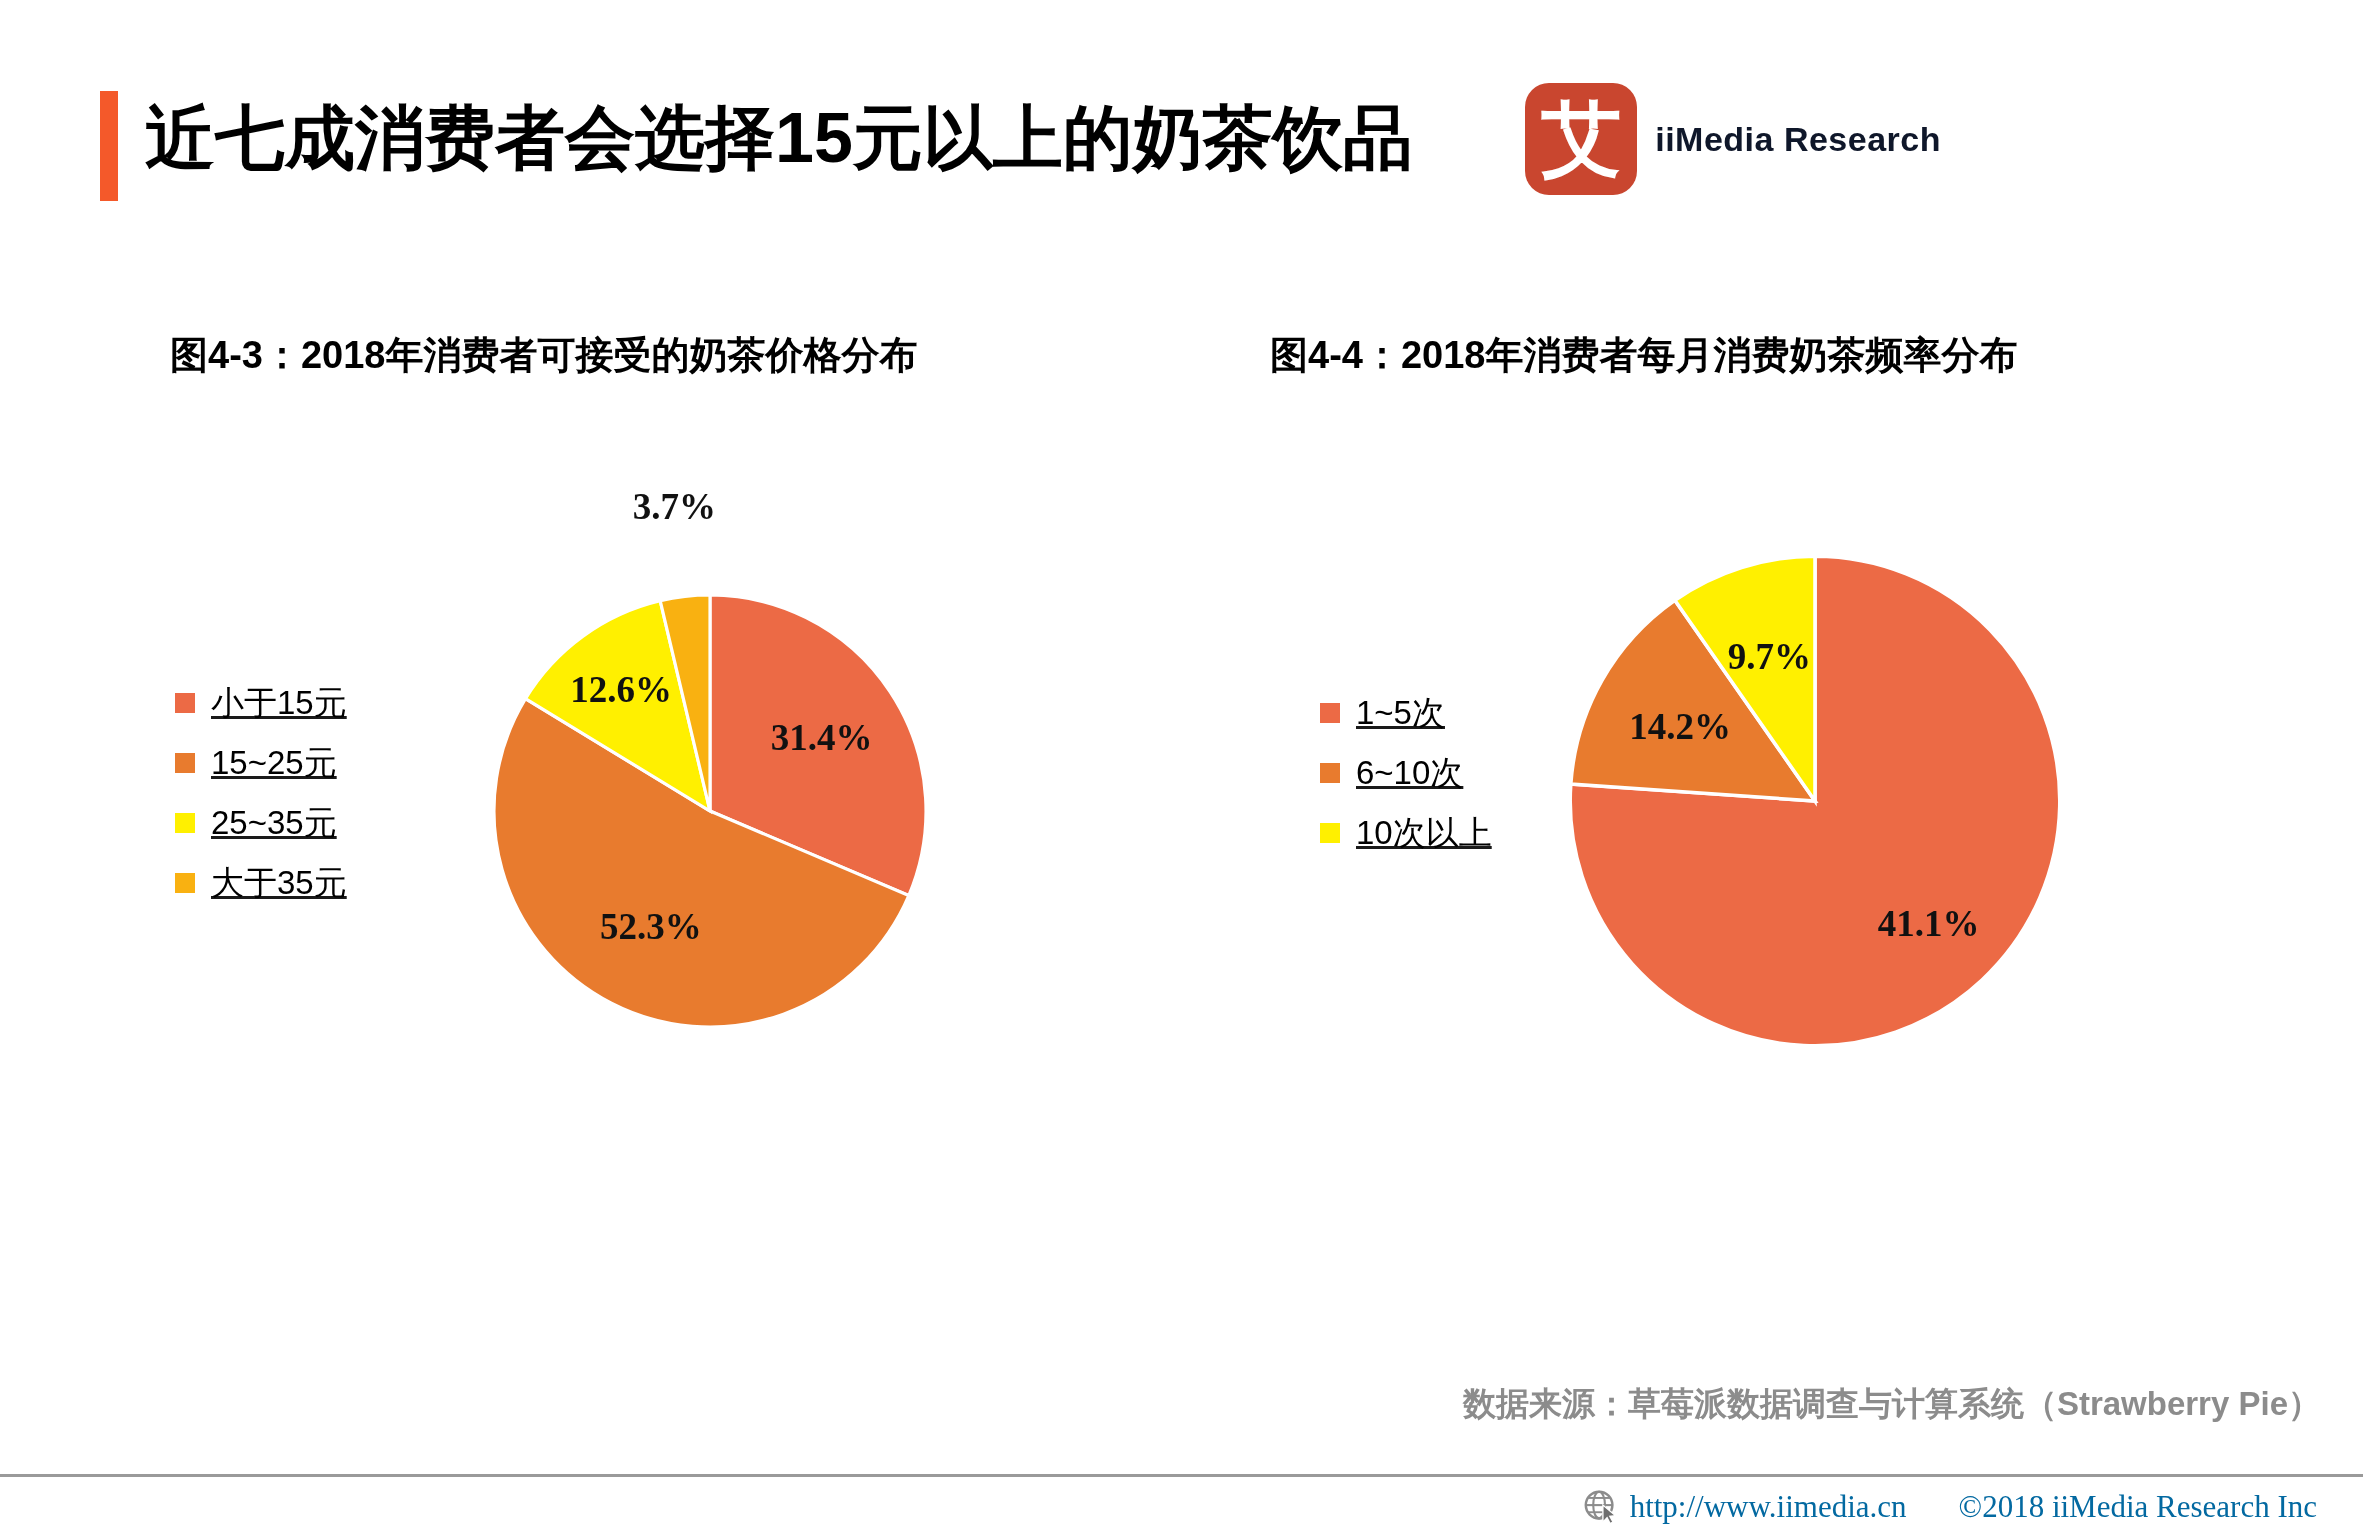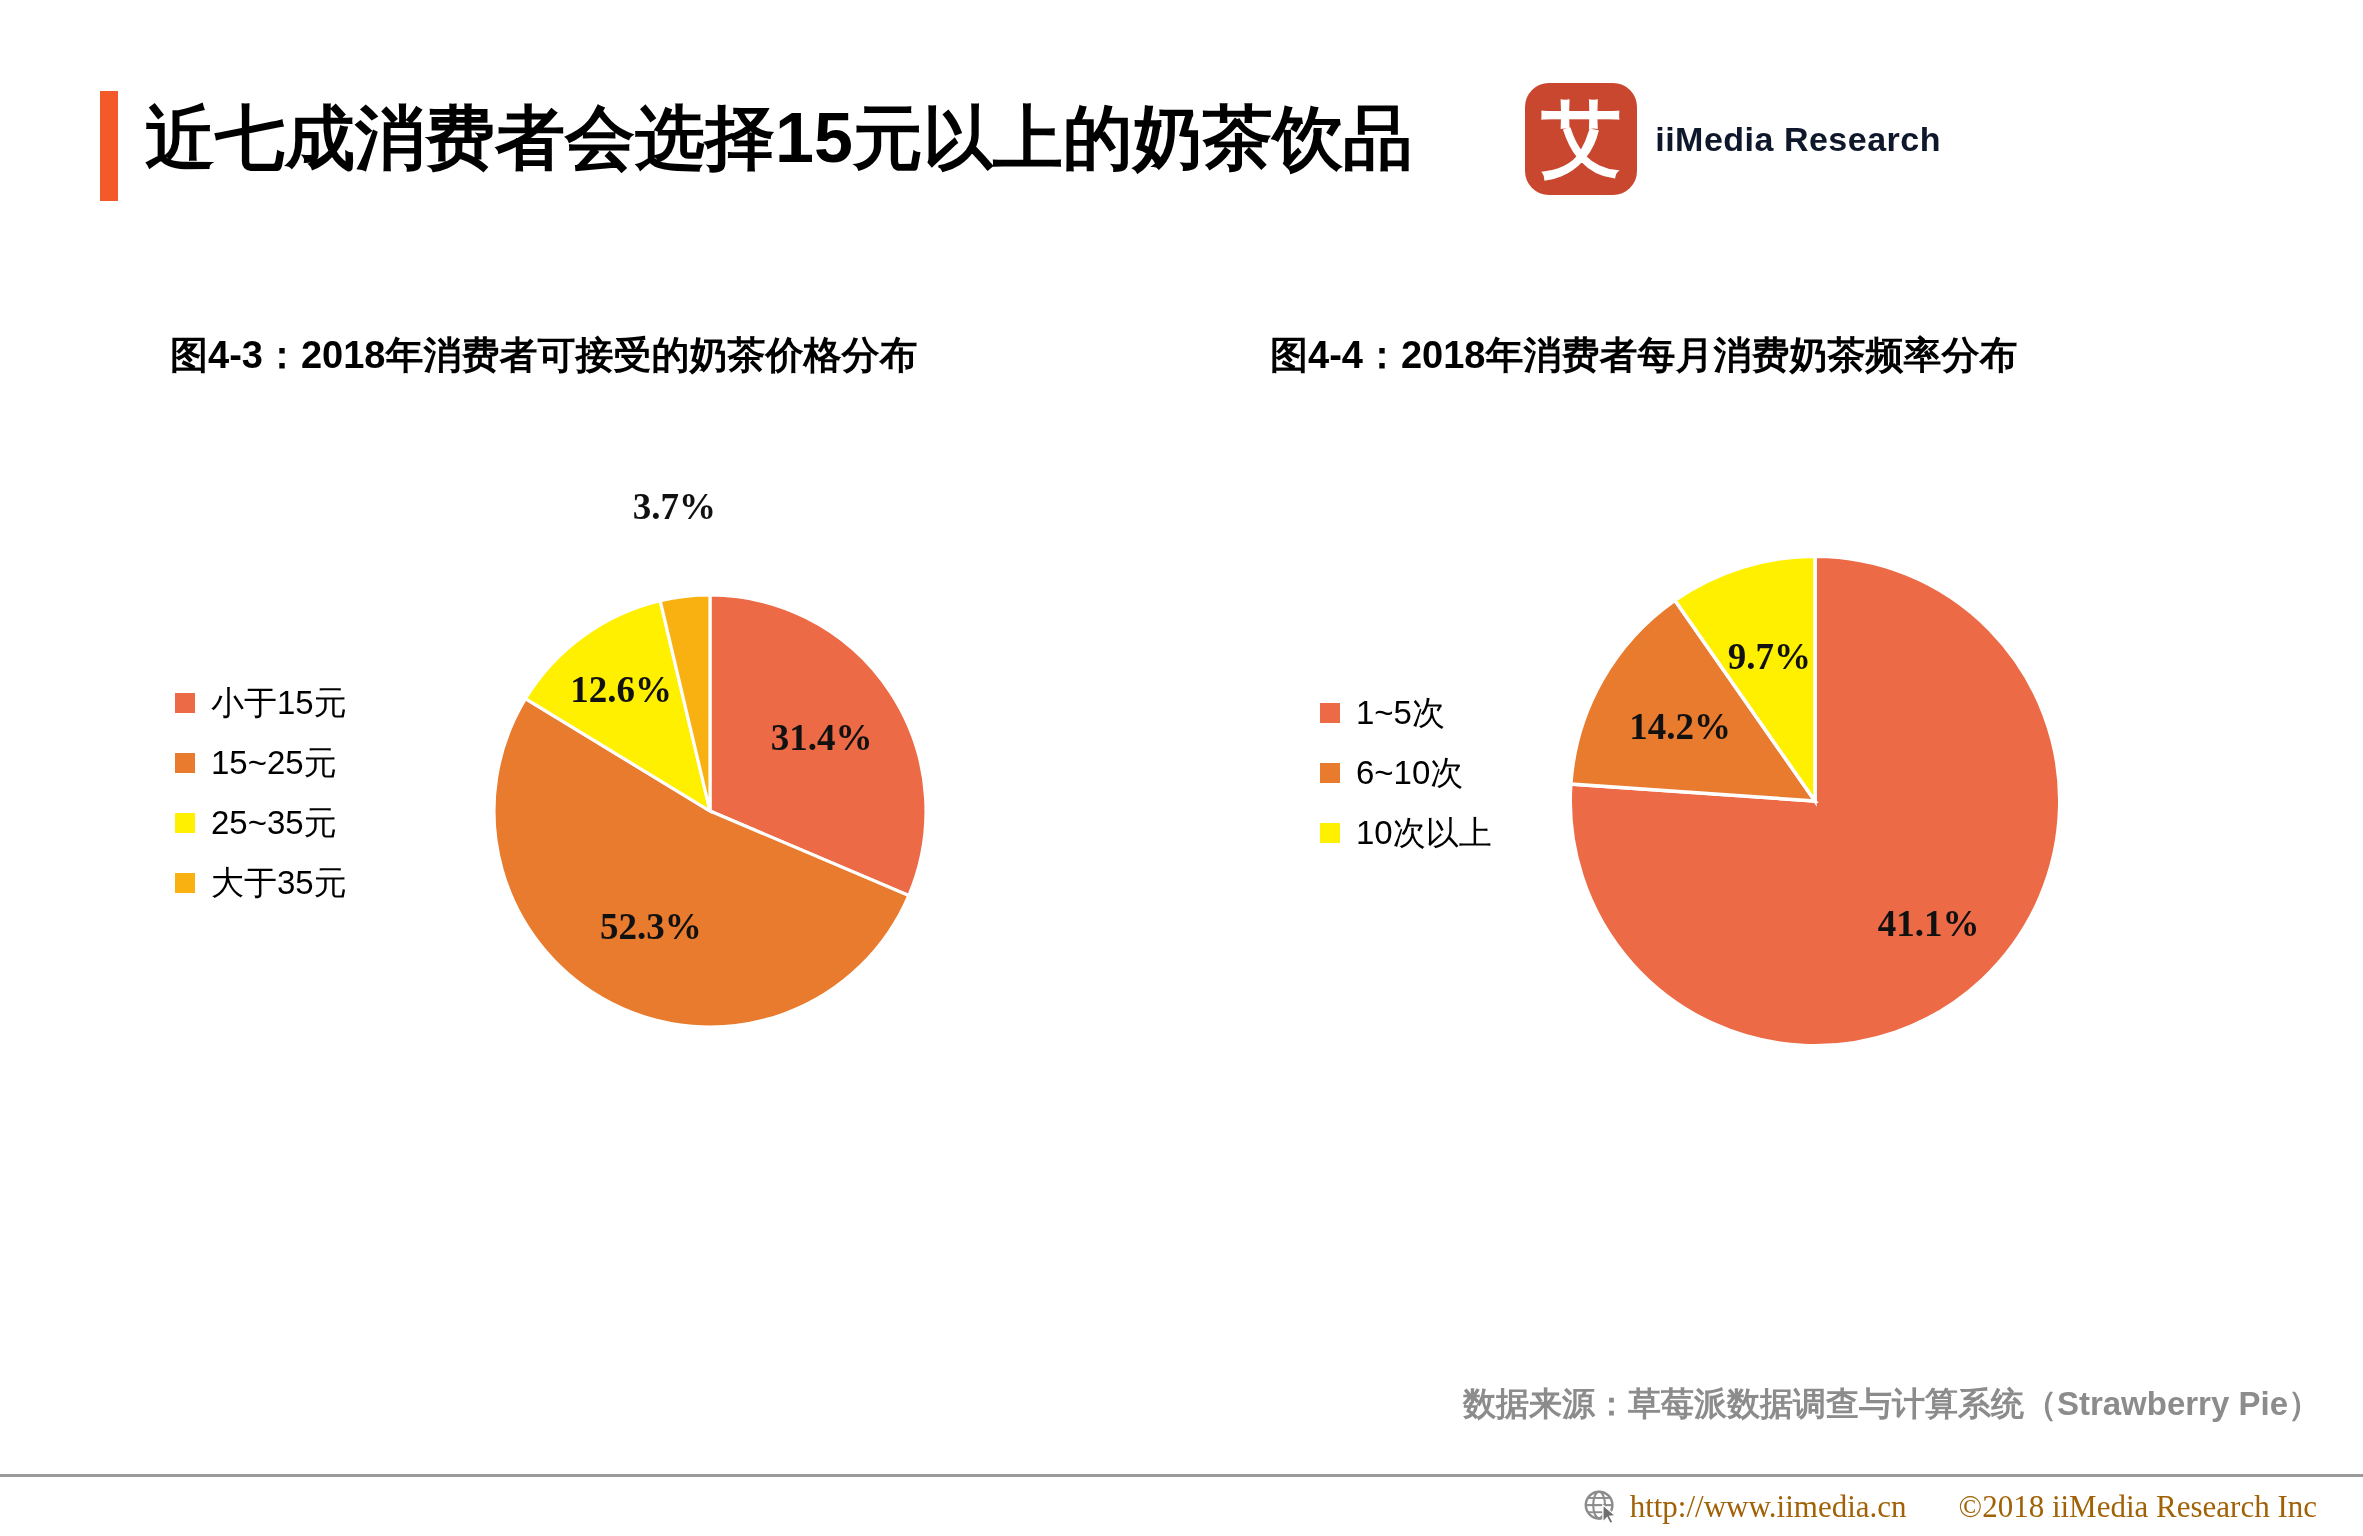--- a/index.html
+++ b/index.html
@@ -102,20 +102,21 @@
   .chart-body { position: relative; height: 760px; margin-top: 60px; }
 
   .legend { position: absolute; }
   #legend-left  { left: 55px;  top: 245px; }
   #legend-right { left: 90px;  top: 255px; }
   .legend-item {
     display: flex;
     align-items: center;
     margin-bottom: 27px;
     white-space: nowrap;
+    text-decoration: underline;
   }
   .legend-swatch {
     width: 20px; height: 20px;
     margin-right: 16px;
     flex: 0 0 auto;
   }
   .legend-label { font-size: 33px; color: #000000; line-height: 1; }
 
   .pie-wrap { position: absolute; }
   #pie-left  { left: 365px; top: 145px; width: 450px; height: 450px; }
@@ -160,21 +161,21 @@
     align-items: center;
     justify-content: flex-end;
     padding-right: 46px;
     box-sizing: border-box;
     gap: 52px;
   }
   #footer-url-group { display: flex; align-items: center; gap: 10px; }
   #globe-icon { width: 38px; height: 38px; display: block; }
   .footer-text {
     font-size: 31px;
-    color: #a16207;
+    color: #0369a1;
     white-space: nowrap;
     font-family: "Liberation Serif", "DejaVu Serif", serif;
   }
 </style>
 </head>
 <body>
 
 <div id="header">
   <div id="accent-bar"></div>
   <div id="page-title">近七成消费者会选择15元以上的奶茶饮品</div>

